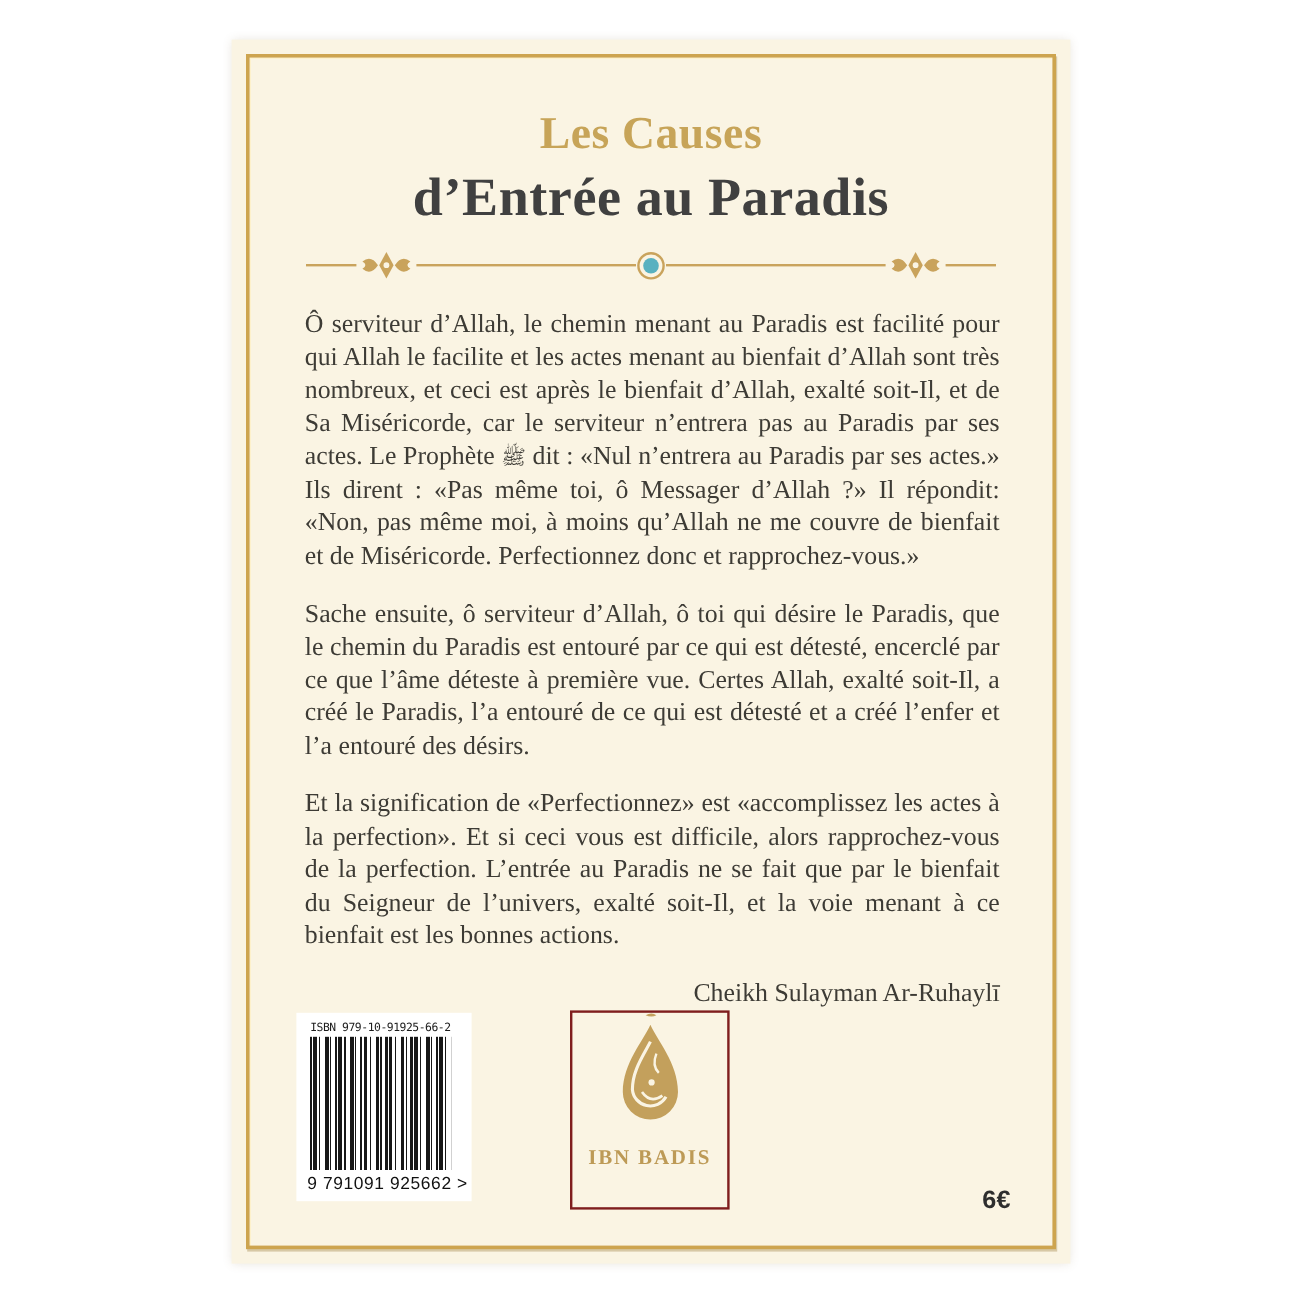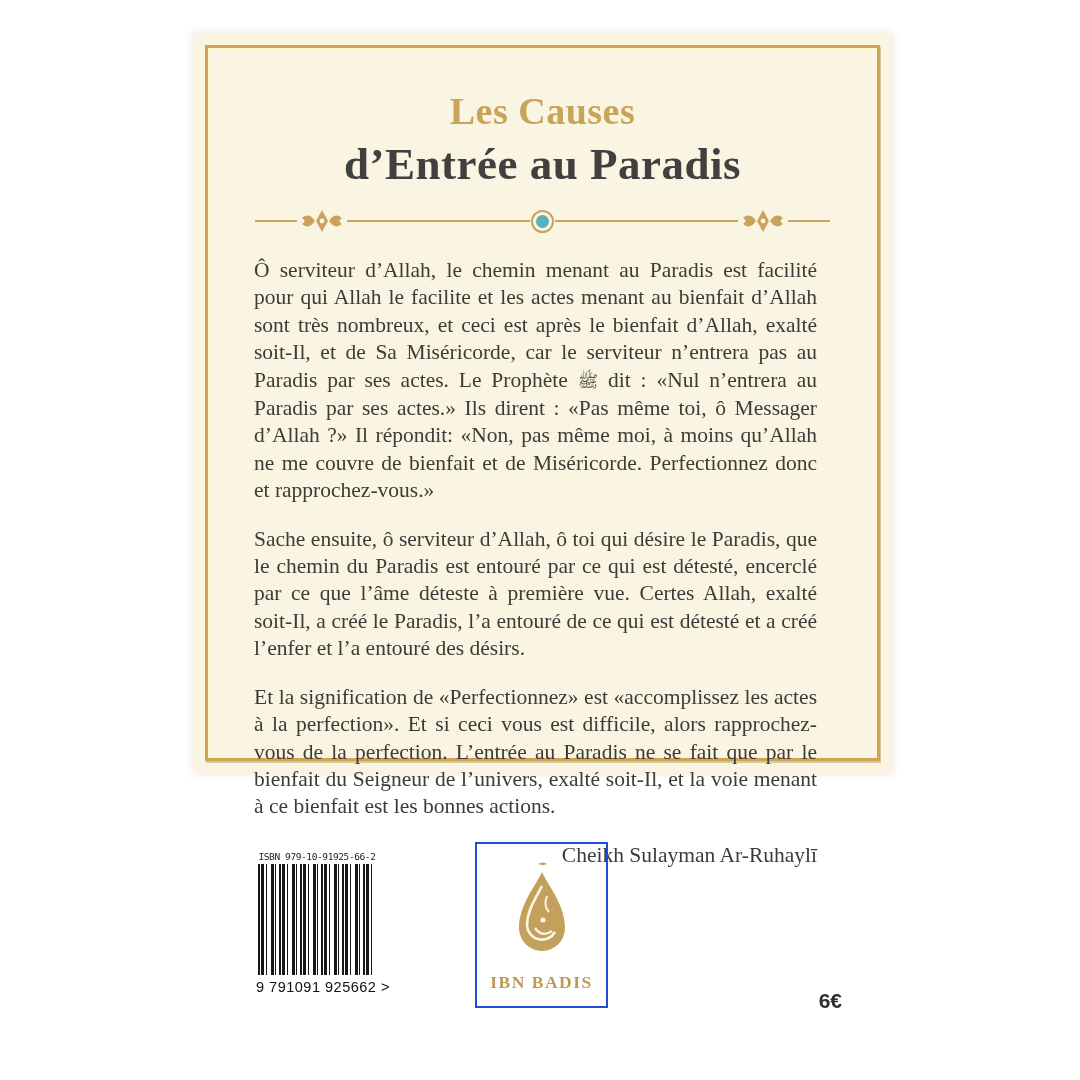--- a/index.html
+++ b/index.html
@@ -1,21 +1,21 @@
 <!DOCTYPE html>
 <html><head>
 <meta charset="utf-8">
 <style>
   html,body{margin:0;padding:0;}
   body{
     width:1080px;height:1080px;background:#ffffff;position:relative;
     font-family:"Liberation Serif", serif;
   }
   .cover{
-    position:absolute;left:193px;top:33px;width:699px;height:740px;
+    position:absolute;left:193px;top:33px;width:699px;height:1020px;
     background:#faf4e3;
     box-shadow:0 0 8px rgba(120,100,60,.18);
   }
   .frame{
     position:absolute;inset:12px;
     border:3px solid #cda44f;
     box-shadow:inset 1px 1px 0 rgba(255,240,190,.8), 1px 2px 0 rgba(150,118,50,.35);
     pointer-events:none;
   }
   .title1{
@@ -36,21 +36,21 @@
   .fleuron{flex:0 0 auto;margin:0 2px;}
   .teal-dot{
     flex:0 0 auto;width:13px;height:13px;border-radius:50%;
     background:#58b1c0;margin:0 6px;
     box-shadow:0 0 0 3px #faf4e3, 0 0 0 5px #c9a35c;
   }
   .body-text{
     position:absolute;left:61px;right:59px;top:224px;
     font-size:21.5px;line-height:27.4px;color:#3d3b35;text-align:justify;
   }
-  .body-text p{margin:0 16px 21px 0;}
+  .body-text p{margin:0 0 21px 0;}
   .salawat{font-size:17px;color:#3d3b35;}
   .author{
     text-align:right;margin-top:17px !important;font-size:21.5px;color:#3d3b35;
   }
   .barcode-box{
     position:absolute;left:54px;top:811px;width:146px;height:157px;
     background:#ffffff;box-sizing:border-box;padding:7px 15px 6px 9px;
     display:flex;flex-direction:column;
   }
   .isbn-label{
@@ -65,22 +65,22 @@
       #171717 8px 9px,  #ffffff 9px 13px,
       #171717 13px 16px,#ffffff 16px 17px,
       #171717 17px 18px,#ffffff 18px 21px);
   }
   .barcode-digits{
     font-family:Liberation Sans, sans-serif;font-size:14.5px;letter-spacing:.5px;
     color:#111;text-align:center;white-space:nowrap;margin-top:2px;
   }
   .logo-box{
     position:absolute;left:282px;top:809px;width:133px;height:166px;
-    border:2px solid #1d4ed8;box-sizing:border-box;
-    display:flex;flex-direction:column;align-items:center;justify-content:flex-end;
+    border:2px solid #7f1d1d;box-sizing:border-box;
+    display:flex;flex-direction:column;align-items:center;justify-content:flex-start;
   }
   .logo-drop{margin-bottom:6px;}
   .publisher{
     font-size:17.5px;font-weight:700;color:#bd9a56;letter-spacing:1.5px;
     margin-bottom:13px;text-align:center;
   }
   .price{
     position:absolute;right:50px;top:956px;
     font-family:"Liberation Sans", sans-serif;font-weight:700;
     font-size:21px;color:#2e2e2e;

